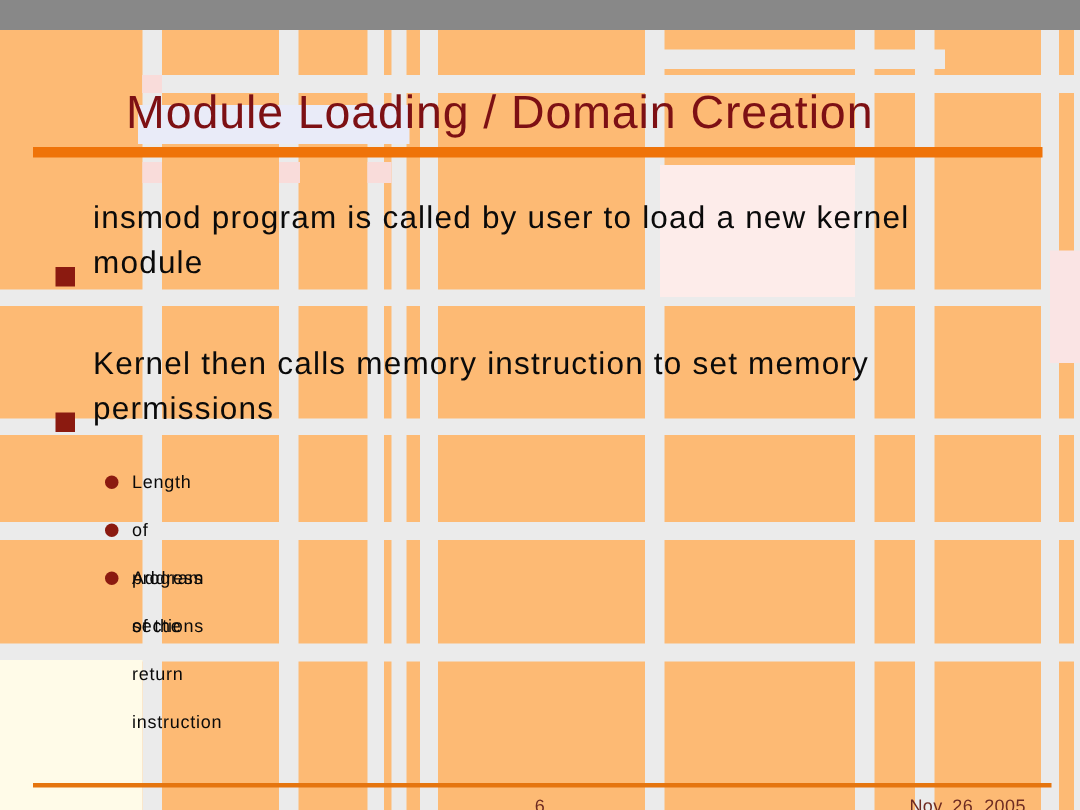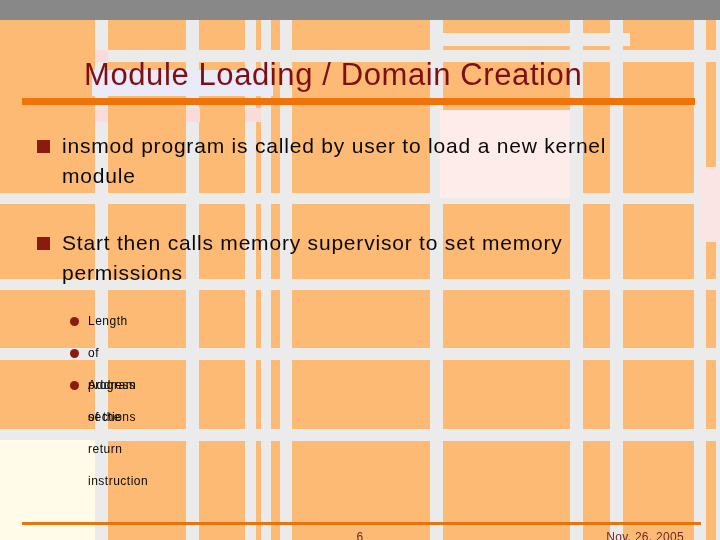--- a/index.html
+++ b/index.html
@@ -22,21 +22,21 @@
     font-size:31px;line-height:36px;letter-spacing:0.6px;
     color:#7d1014;z-index:3;white-space:nowrap;
   }
   .title-underline{
     position:absolute;left:22px;top:78px;width:673px;height:7px;
     background:#ef7309;z-index:3;
   }
   
   .bullets{position:absolute;left:0;top:0;z-index:3;}
   .bullet{
-    position:absolute;display:flex;align-items:flex-start;
+    position:absolute;display:flex;align-items:flex-end;
     color:#0a0a0a;font-size:21px;line-height:30px;letter-spacing:0.8px;
   }
   .bullet .sq{
     flex:0 0 auto;width:13px;height:13px;background:#8b1a10;
     margin:9px 12px 0 0;
   }
   .bullet .btext{width:572px;}
   .subbullet{
     position:absolute;display:flex;align-items:flex-start;
     color:#0a0a0a;font-size:12px;line-height:32px;letter-spacing:0.5px;
@@ -98,21 +98,21 @@
 
   <div class="bullets">
 
     <div class="bullet" style="left:37px;top:111px;">
       <span class="sq"></span>
       <span class="btext">insmod program is called by user to load a new kernel module</span>
     </div>
 
     <div class="bullet" style="left:37px;top:208px;">
       <span class="sq"></span>
-      <span class="btext">Start then calls memory supervisor to set memory permissions</span>
+      <span class="btext">Kernel then calls memory instruction to set memory permissions</span>
     </div>
 
     <div class="subbullet" style="left:70px;top:285px;">
       <span class="dot"></span>
       <span>Length of program sections</span>
     </div>
     <div class="subbullet" style="left:70px;top:317px;">
       <span class="dot"></span>
     </div>
     <div class="subbullet" style="left:70px;top:349px;">

